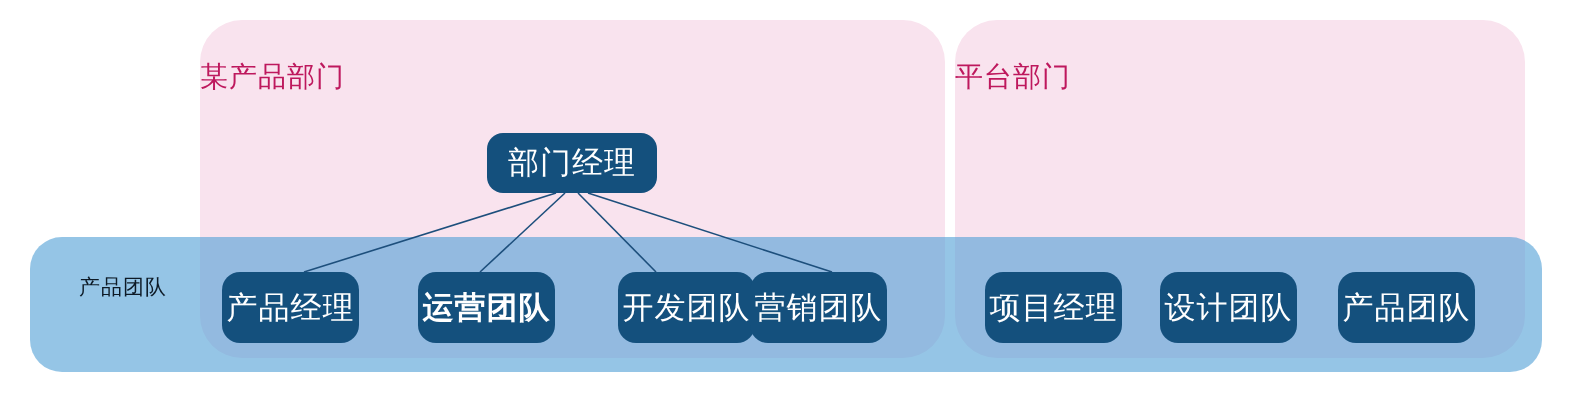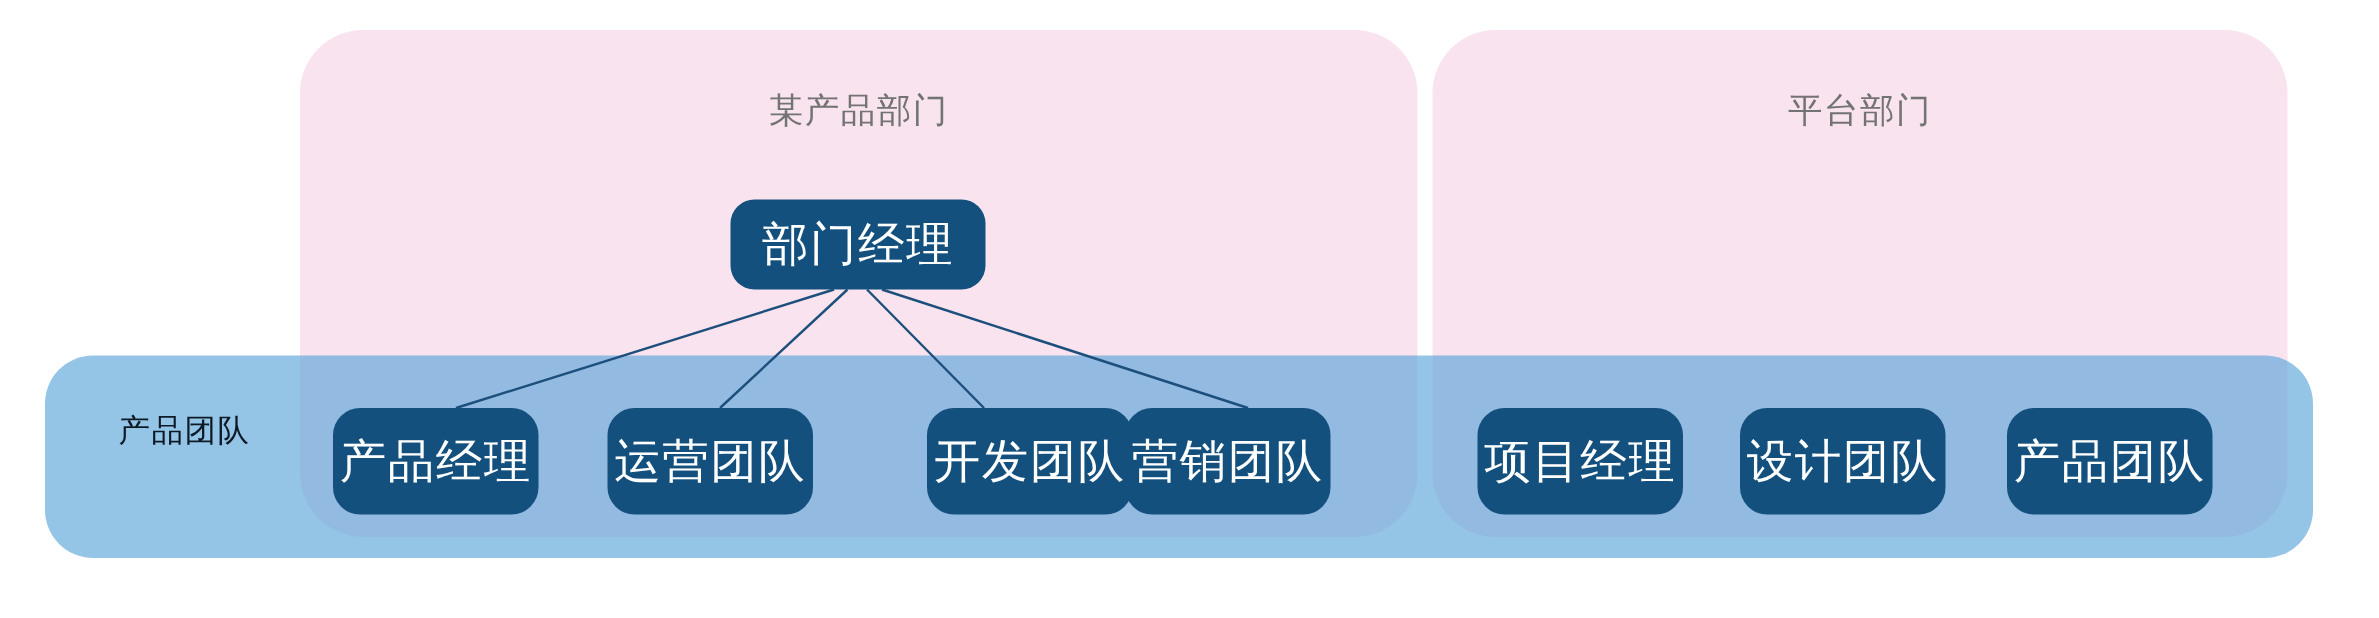--- a/index.html
+++ b/index.html
@@ -22,23 +22,23 @@
     background: #f9e3ee;
     border-radius: 42px;
   }
   .group-left  { left: 200px; width: 745px; }
   .group-right { left: 955px; width: 570px; }
   .group-title {
     position: absolute;
     top: 38px;
     left: 0;
     width: 100%;
-    text-align: center;
-    font-size: 23px;
-    color: #737373;
+    text-align: left;
+    font-size: 28px;
+    color: #be185d;
     letter-spacing: 1px;
   }
   .band {
     position: absolute;
     left: 30px;
     top: 237px;
     width: 1512px;
     height: 135px;
     background: rgba(84, 162, 214, 0.62);
     border-radius: 32px;
@@ -72,21 +72,21 @@
     width: 170px;
     height: 60px;
     border-radius: 16px;
   }
   .team {
     top: 272px;
     width: 137px;
     height: 71px;
   }
   .t-l0 { left: 222px; }
-  .t-l1 { left: 405px; }
+  .t-l1 { left: 418px; font-weight: bold; }
   .t-l2 { left: 574px; margin-left: 44px; }
   .t-l3 { left: 750px; }
   .t-r0 { left: 985px; }
   .t-r1 { left: 1160px; }
   .t-r2 { left: 1338px; }
   .connectors {
     position: absolute;
     left: 0;
     top: 0;
     width: 1586px;

